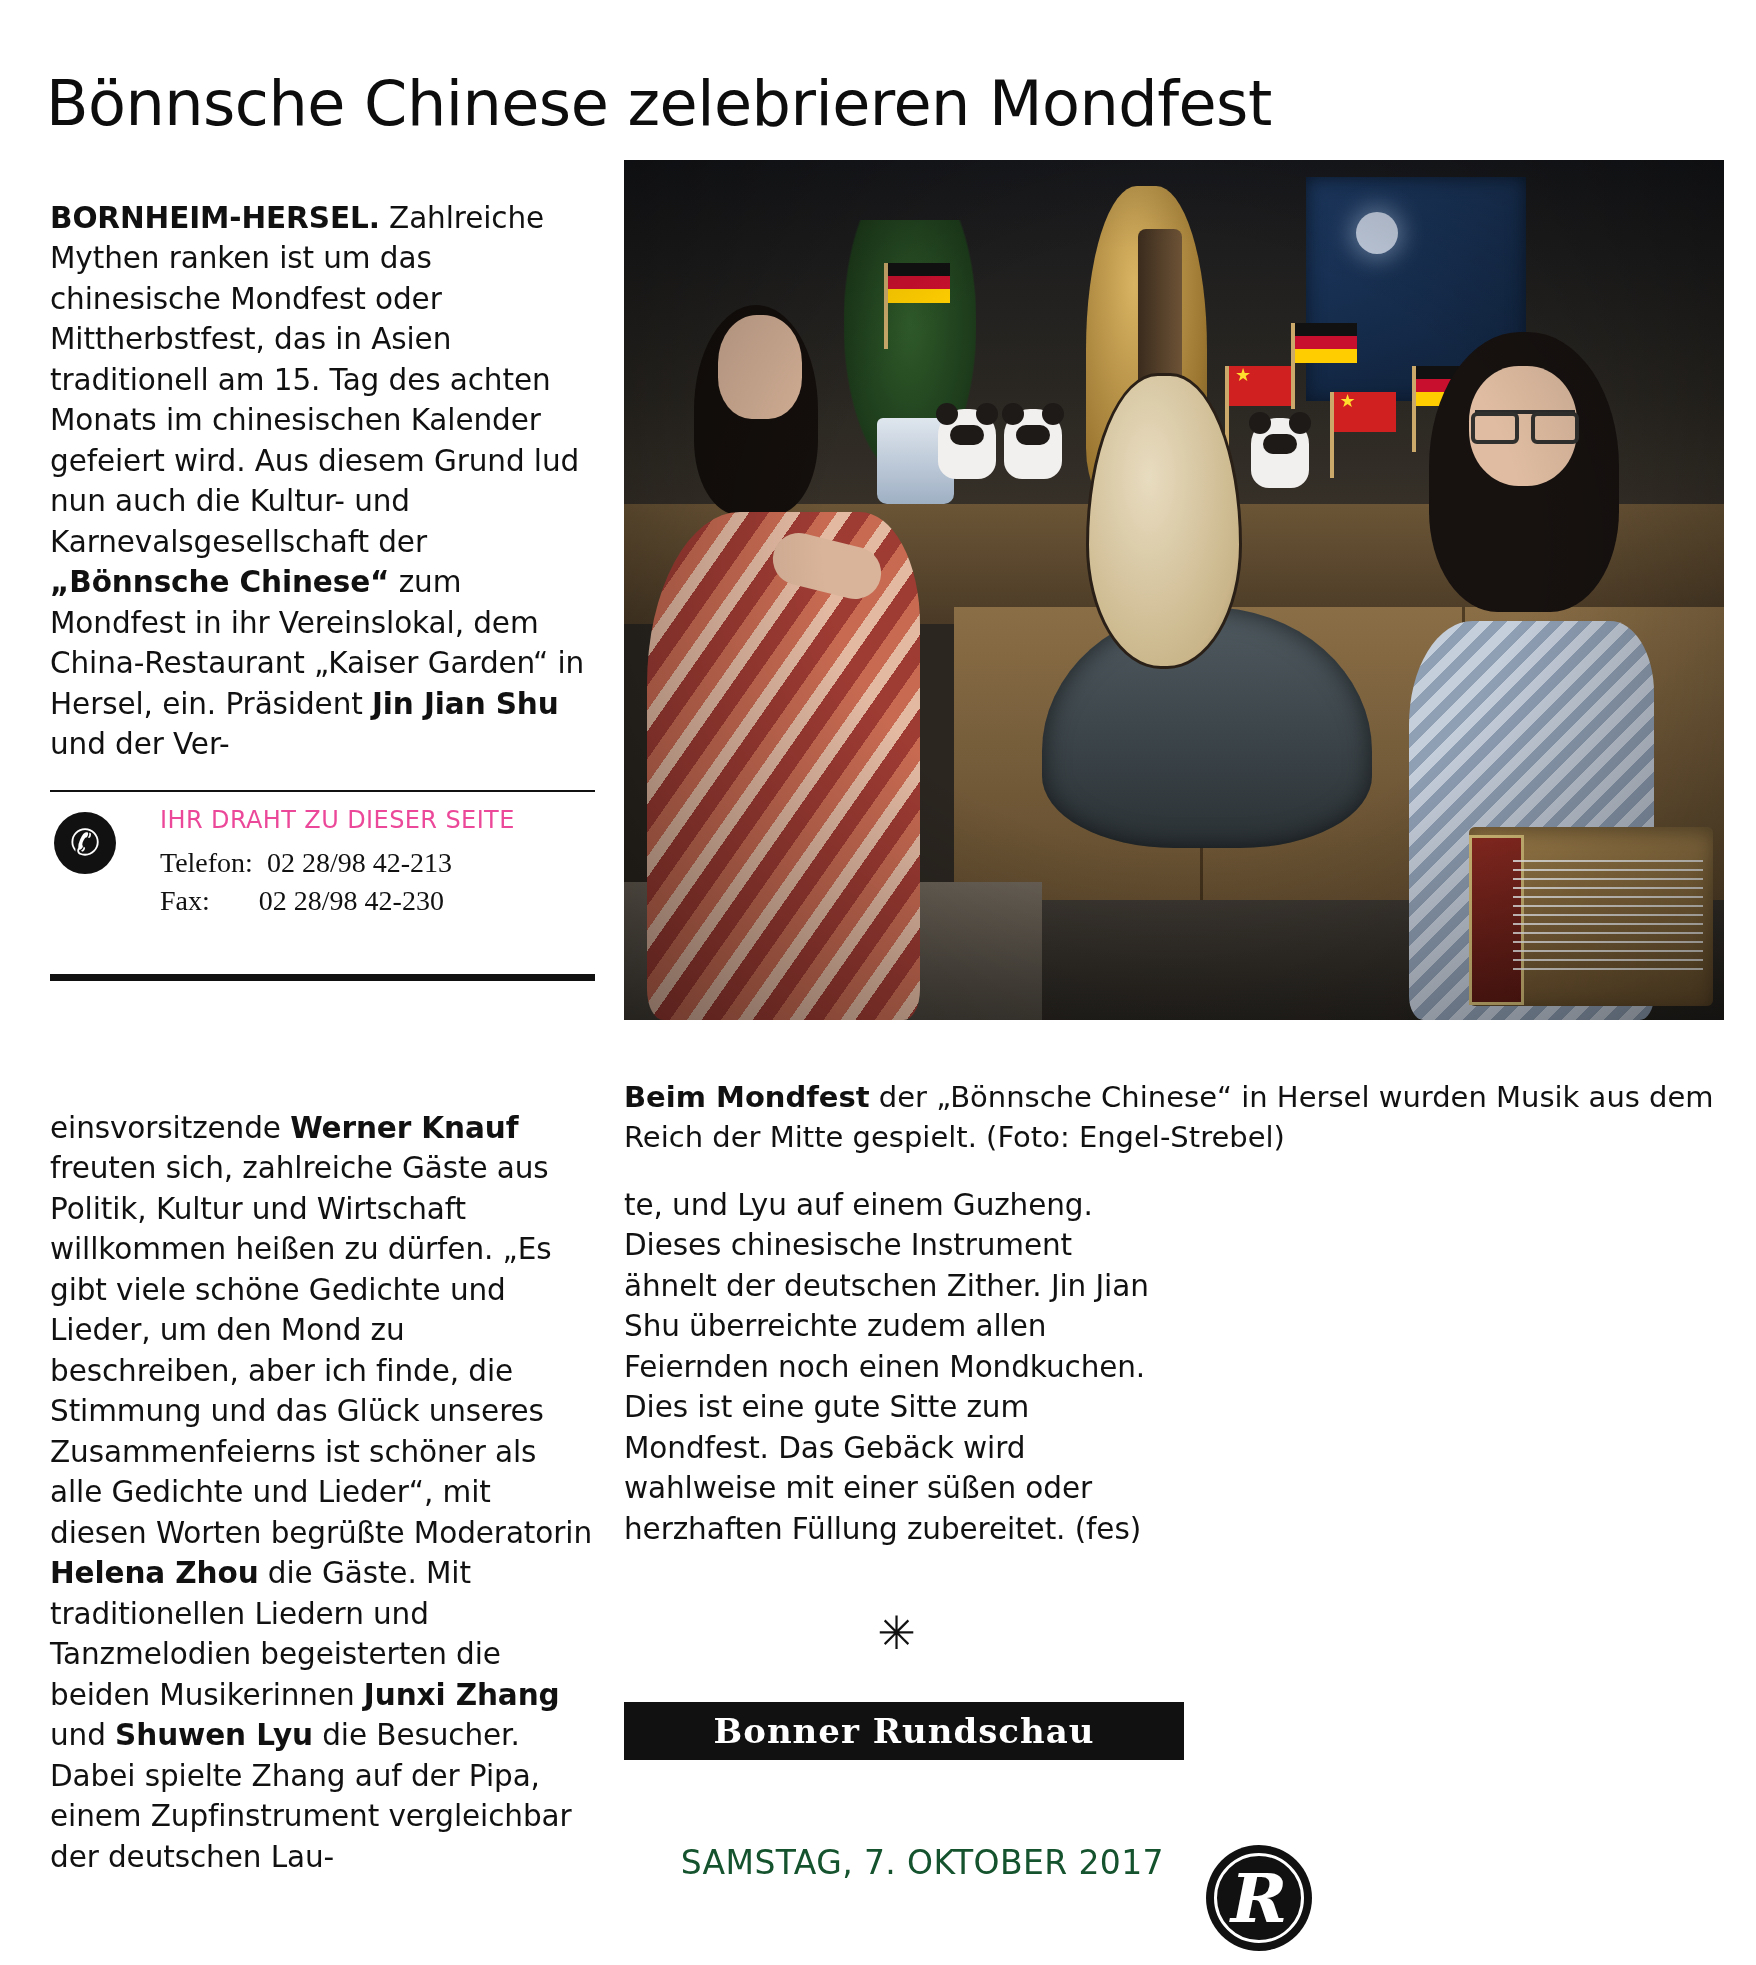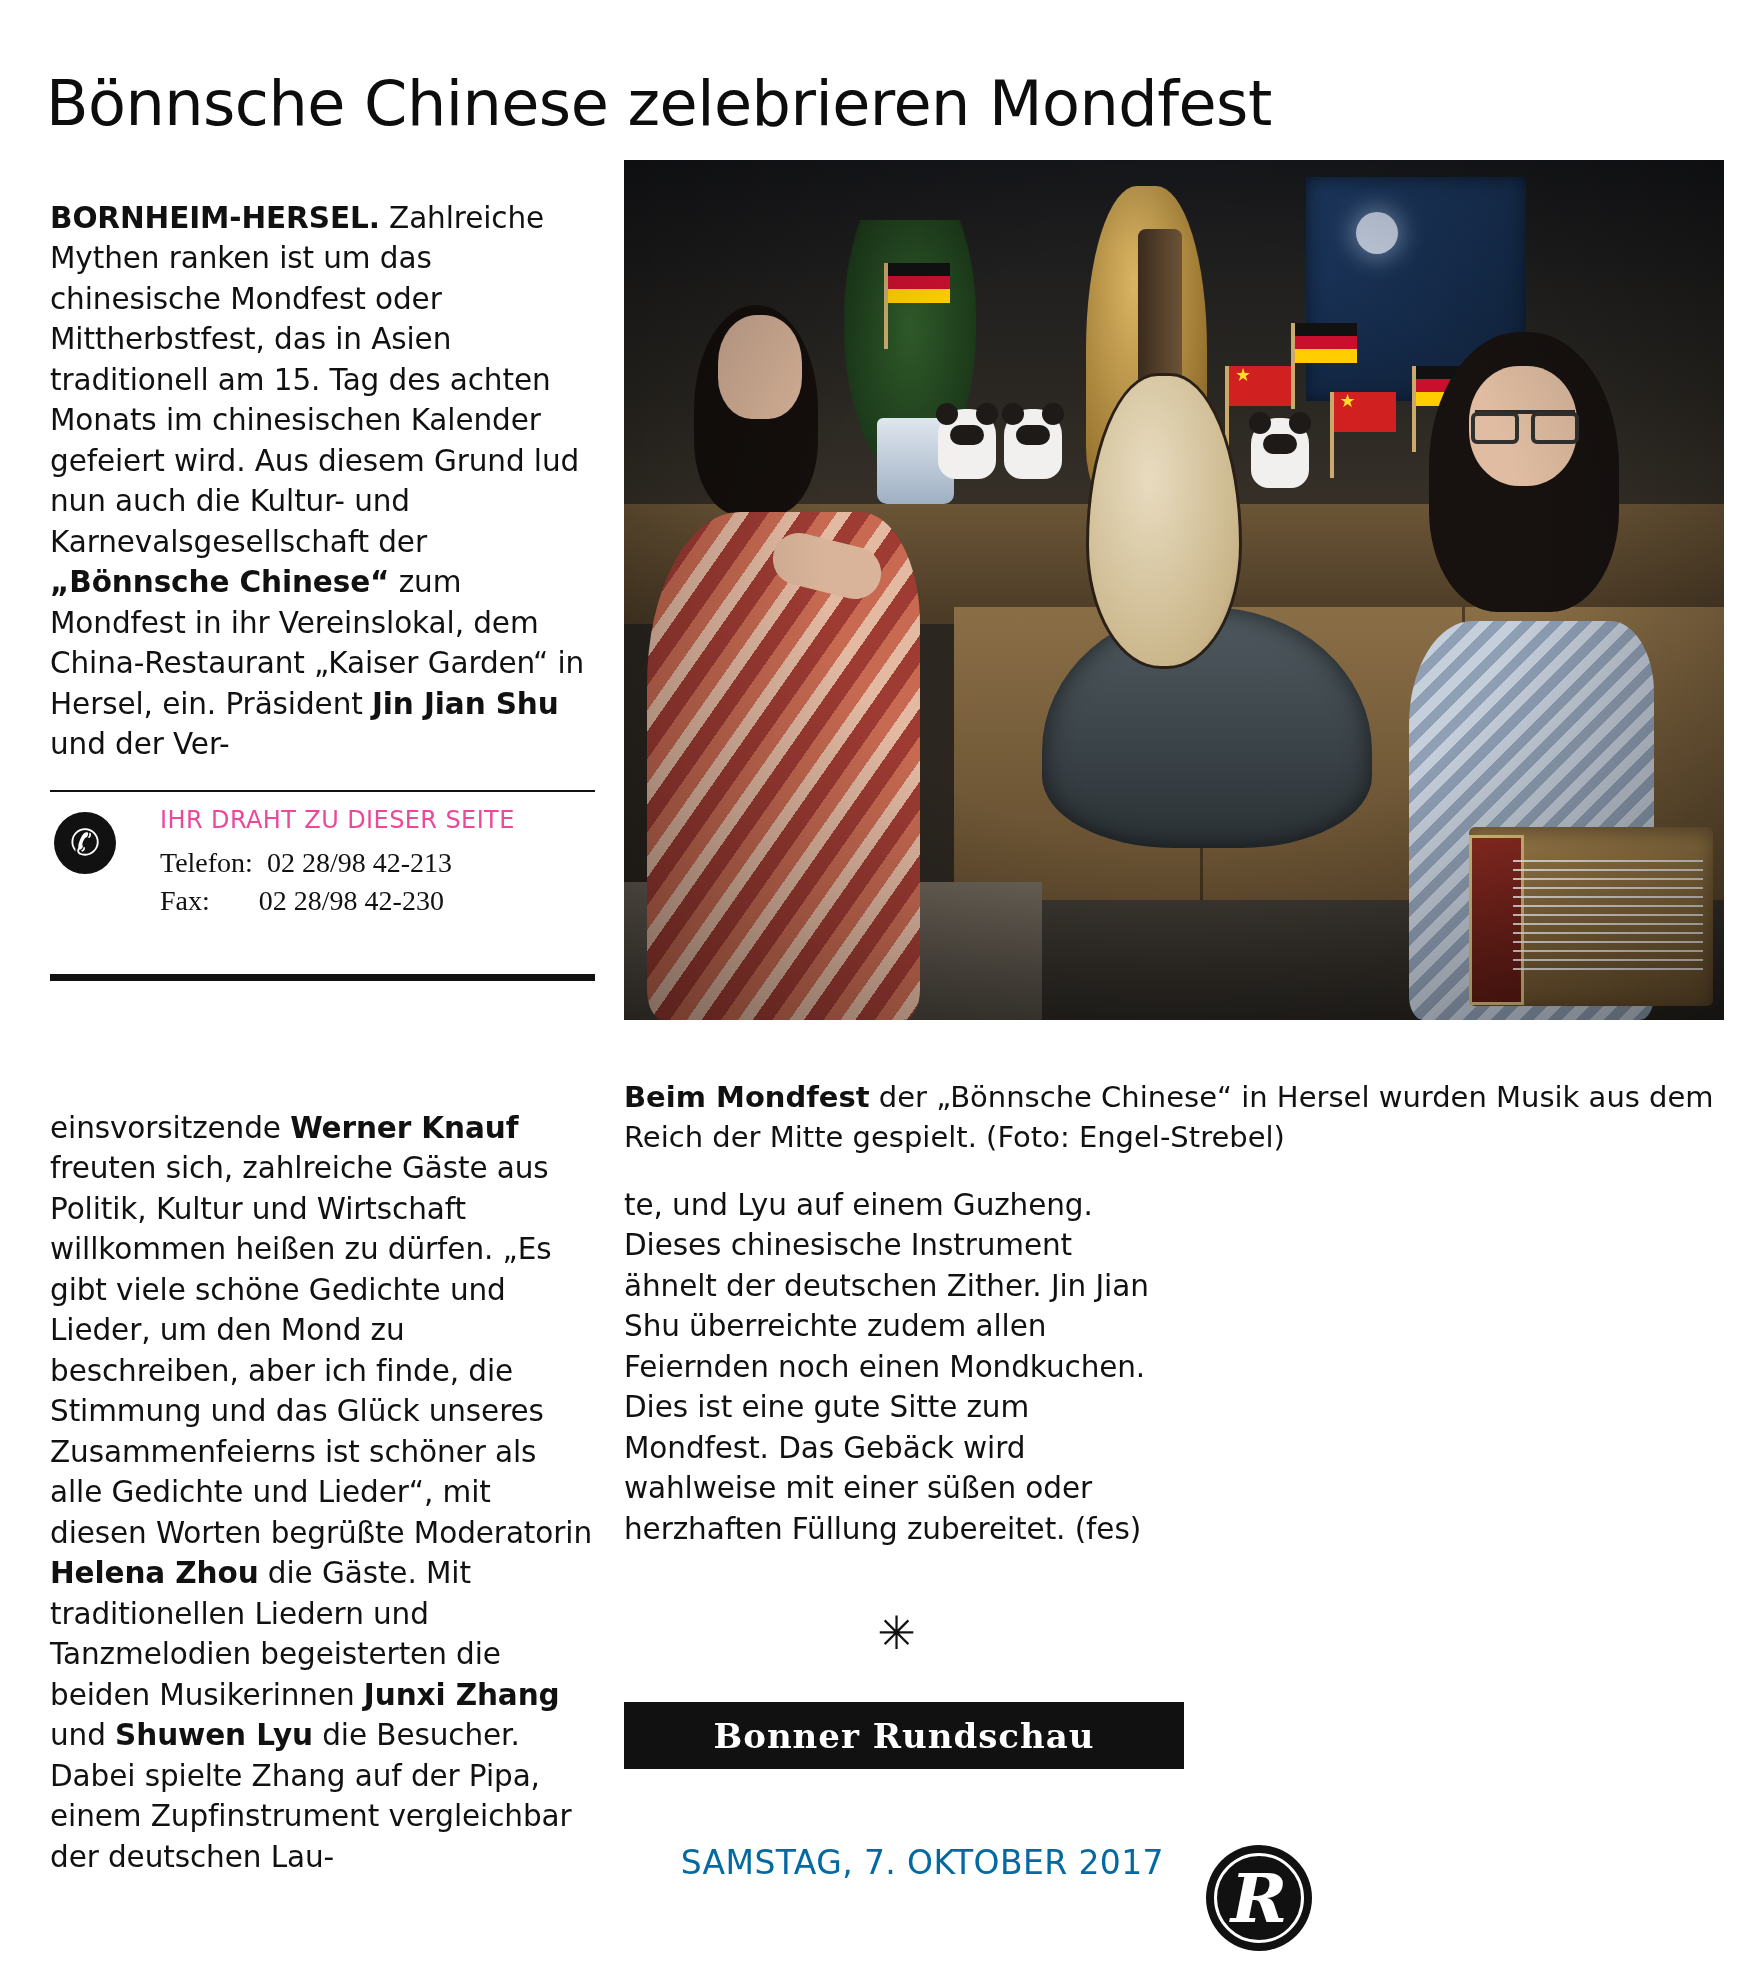--- a/index.html
+++ b/index.html
@@ -322,42 +322,42 @@
     text-align: center;
     font-size: 46px;
     line-height: 46px;
     color: #111;
   }
   .masthead {
     position: absolute;
     left: 596px;
     top: 1702px;
     width: 560px;
-    height: 67px;
+    height: 58px;
     background: #111;
     color: #fff;
     display: flex;
     align-items: center;
     justify-content: center;
   }
   .masthead span {
     font-family: "DejaVu Serif", serif;
     font-weight: bold;
     font-size: 34px;
     letter-spacing: 1px;
   }
   .issue-line {
     position: absolute;
     left: 596px;
     top: 1840px;
     width: 540px;
     text-align: right;
     font-size: 33px;
     line-height: 46px;
-    color: #0369a1;
+    color: #14532d;
     letter-spacing: 0.4px;
   }
   .r-logo {
     position: absolute;
     left: 1178px;
     top: 1845px;
     width: 106px;
     height: 106px;
     border-radius: 50%;
     background: #111;

